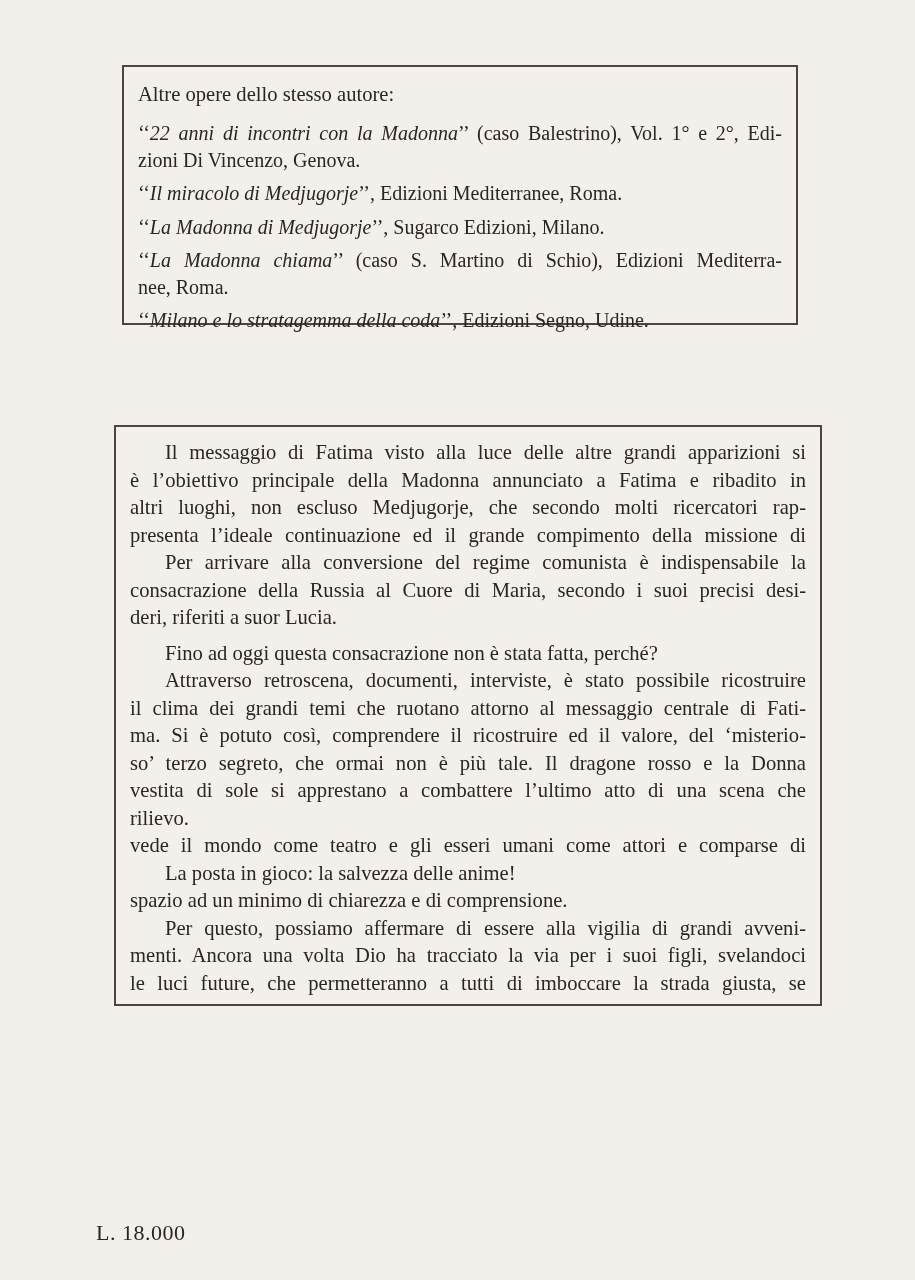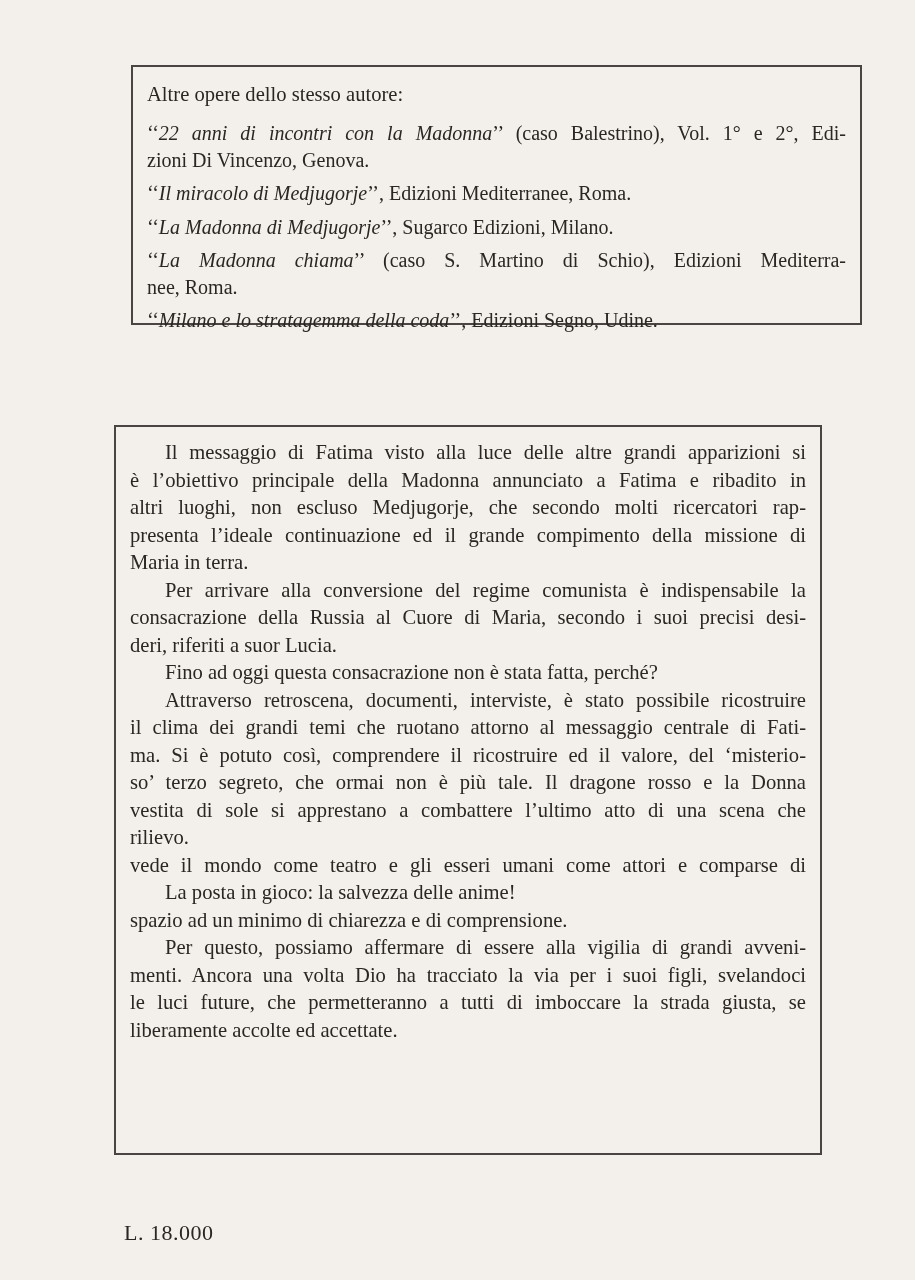--- a/index.html
+++ b/index.html
@@ -7,29 +7,29 @@
     width: 915px; height: 1280px; position: relative; overflow: hidden;
     background: #f3efea;
     font-family: "Liberation Serif", "DejaVu Serif", serif;
     color: #2a2623;
   }
   .box {
     position: absolute;
     border: 2px solid #4a4542;
     box-sizing: border-box;
   }
-  #works-box { left: 131px; top: 65px; width: 731px; height: 260px; padding: 14px 14px 0 14px; }
-  #blurb-box { left: 114px; top: 425px; width: 708px; height: 730px; padding: 12px 14px 0 14px; }
+  #works-box { left: 122px; top: 65px; width: 676px; height: 260px; padding: 14px 14px 0 14px; }
+  #blurb-box { left: 114px; top: 425px; width: 708px; height: 581px; padding: 12px 14px 0 14px; }
   .works-heading { font-size: 20.6px; line-height: 27px; margin-bottom: 12px; }
   .work { font-size: 20px; line-height: 26.5px; margin-bottom: 7px; text-align: justify; text-align-last: left; }
   .work i { font-style: italic; }
   .para { font-size: 20.6px; line-height: 27.5px; text-indent: 35px; text-align: justify; }
   .para .l { display: block; text-align: justify; text-align-last: justify; }
   .para .l.last { text-align-last: left; }
-  .price { position: absolute; left: 124px; top: 1220px; font-size: 22px; letter-spacing: 0.5px; }
+  .price { position: absolute; left: 96px; top: 1220px; font-size: 22px; letter-spacing: 0.5px; }
   .jl { display: block; text-align: justify; text-align-last: justify; white-space: normal; }
   .jl.last { text-align-last: left; }
 </style>
 </head>
 <body>
 
 <div class="box" id="works-box">
   <div class="works-heading">Altre opere dello stesso autore:</div>
   <div id="works-list">
       <div class="work">
@@ -52,47 +52,45 @@
     </div>
 </div>
 
 <div class="box" id="blurb-box">
   <div id="blurb-body">
       <div class="para" style="text-indent: 0px;">
         <span class="l" style="text-indent: 35px;">Il messaggio di Fatima visto alla luce delle altre grandi apparizioni si</span>
         <span class="l" style="text-indent: 0px;">è l’obiettivo principale della Madonna annunciato a Fatima e ribadito in</span>
         <span class="l" style="text-indent: 0px;">altri luoghi, non escluso Medjugorje, che secondo molti ricercatori rap-</span>
         <span class="l" style="text-indent: 0px;">presenta l’ideale continuazione ed il grande compimento della missione di</span>
-        <span class="l last" style="text-indent: 0px;">Maria in terra.</span>
       </div>
       <div class="para" style="text-indent: 0px;">
         <span class="l" style="text-indent: 35px;">Per arrivare alla conversione del regime comunista è indispensabile la</span>
         <span class="l" style="text-indent: 0px;">consacrazione della Russia al Cuore di Maria, secondo i suoi precisi desi-</span>
         <span class="l last" style="text-indent: 0px;">deri, riferiti a suor Lucia.</span>
       </div>
       <div class="para" style="text-indent: 0px;">
-        <span class="l last" style="text-indent: 35px;">Fino ad oggi questa consacrazione non è stata fatta, perché?</span>
+        <span class="l last" style="text-indent: 35px; margin-top: 8px;">Fino ad oggi questa consacrazione non è stata fatta, perché?</span>
       </div>
       <div class="para" style="text-indent: 0px;">
         <span class="l" style="text-indent: 35px;">Attraverso retroscena, documenti, interviste, è stato possibile ricostruire</span>
         <span class="l" style="text-indent: 0px;">il clima dei grandi temi che ruotano attorno al messaggio centrale di Fati-</span>
         <span class="l" style="text-indent: 0px;">ma. Si è potuto così, comprendere il ricostruire ed il valore, del ‘misterio-</span>
         <span class="l" style="text-indent: 0px;">so’ terzo segreto, che ormai non è più tale. Il dragone rosso e la Donna</span>
         <span class="l" style="text-indent: 0px;">vestita di sole si apprestano a combattere l’ultimo atto di una scena che</span>
         <span class="l last" style="text-indent: 0px;">rilievo.</span>
         <span class="l" style="text-indent: 0px;">vede il mondo come teatro e gli esseri umani come attori e comparse di</span>
       </div>
       <div class="para" style="text-indent: 0px;">
         <span class="l last" style="text-indent: 35px;">La posta in gioco: la salvezza delle anime!</span>
       </div>
       <div class="para" style="text-indent: 0px;">
         <span class="l last" style="text-indent: 0px;">spazio ad un minimo di chiarezza e di comprensione.</span>
       </div>
       <div class="para" style="text-indent: 0px;">
         <span class="l" style="text-indent: 35px;">Per questo, possiamo affermare di essere alla vigilia di grandi avveni-</span>
         <span class="l" style="text-indent: 0px;">menti. Ancora una volta Dio ha tracciato la via per i suoi figli, svelandoci</span>
         <span class="l" style="text-indent: 0px;">le luci future, che permetteranno a tutti di imboccare la strada giusta, se</span>
-        <span class="l last" style="text-indent: 0px;">liberamente accolte ed accettate.</span>
       </div>
     </div>
 </div>
 
 <div class="price">L. 18.000</div>
 
 </body></html>

